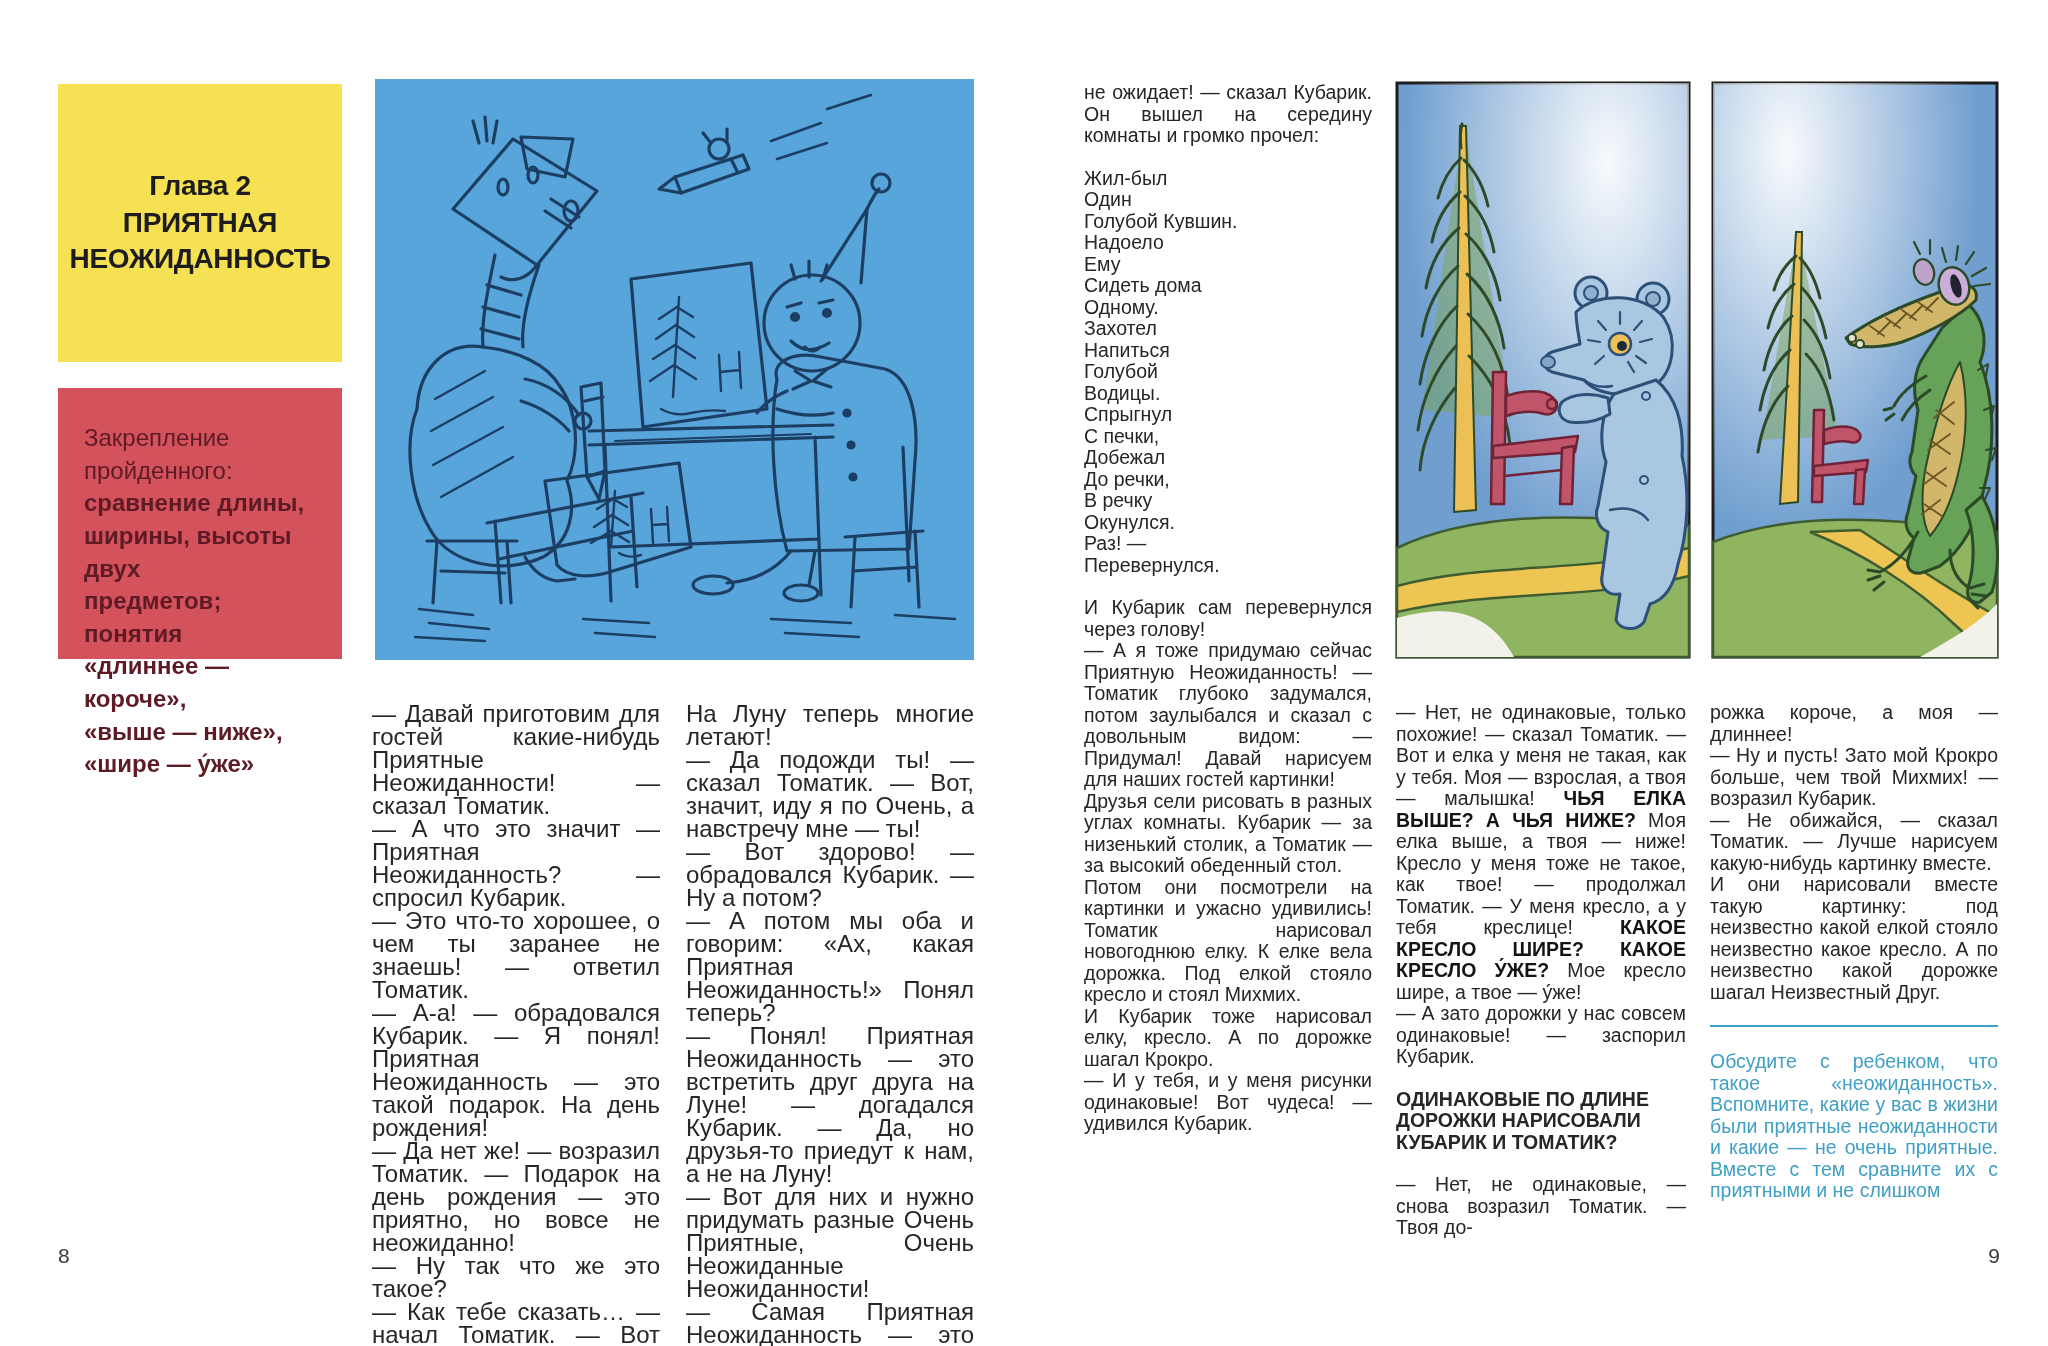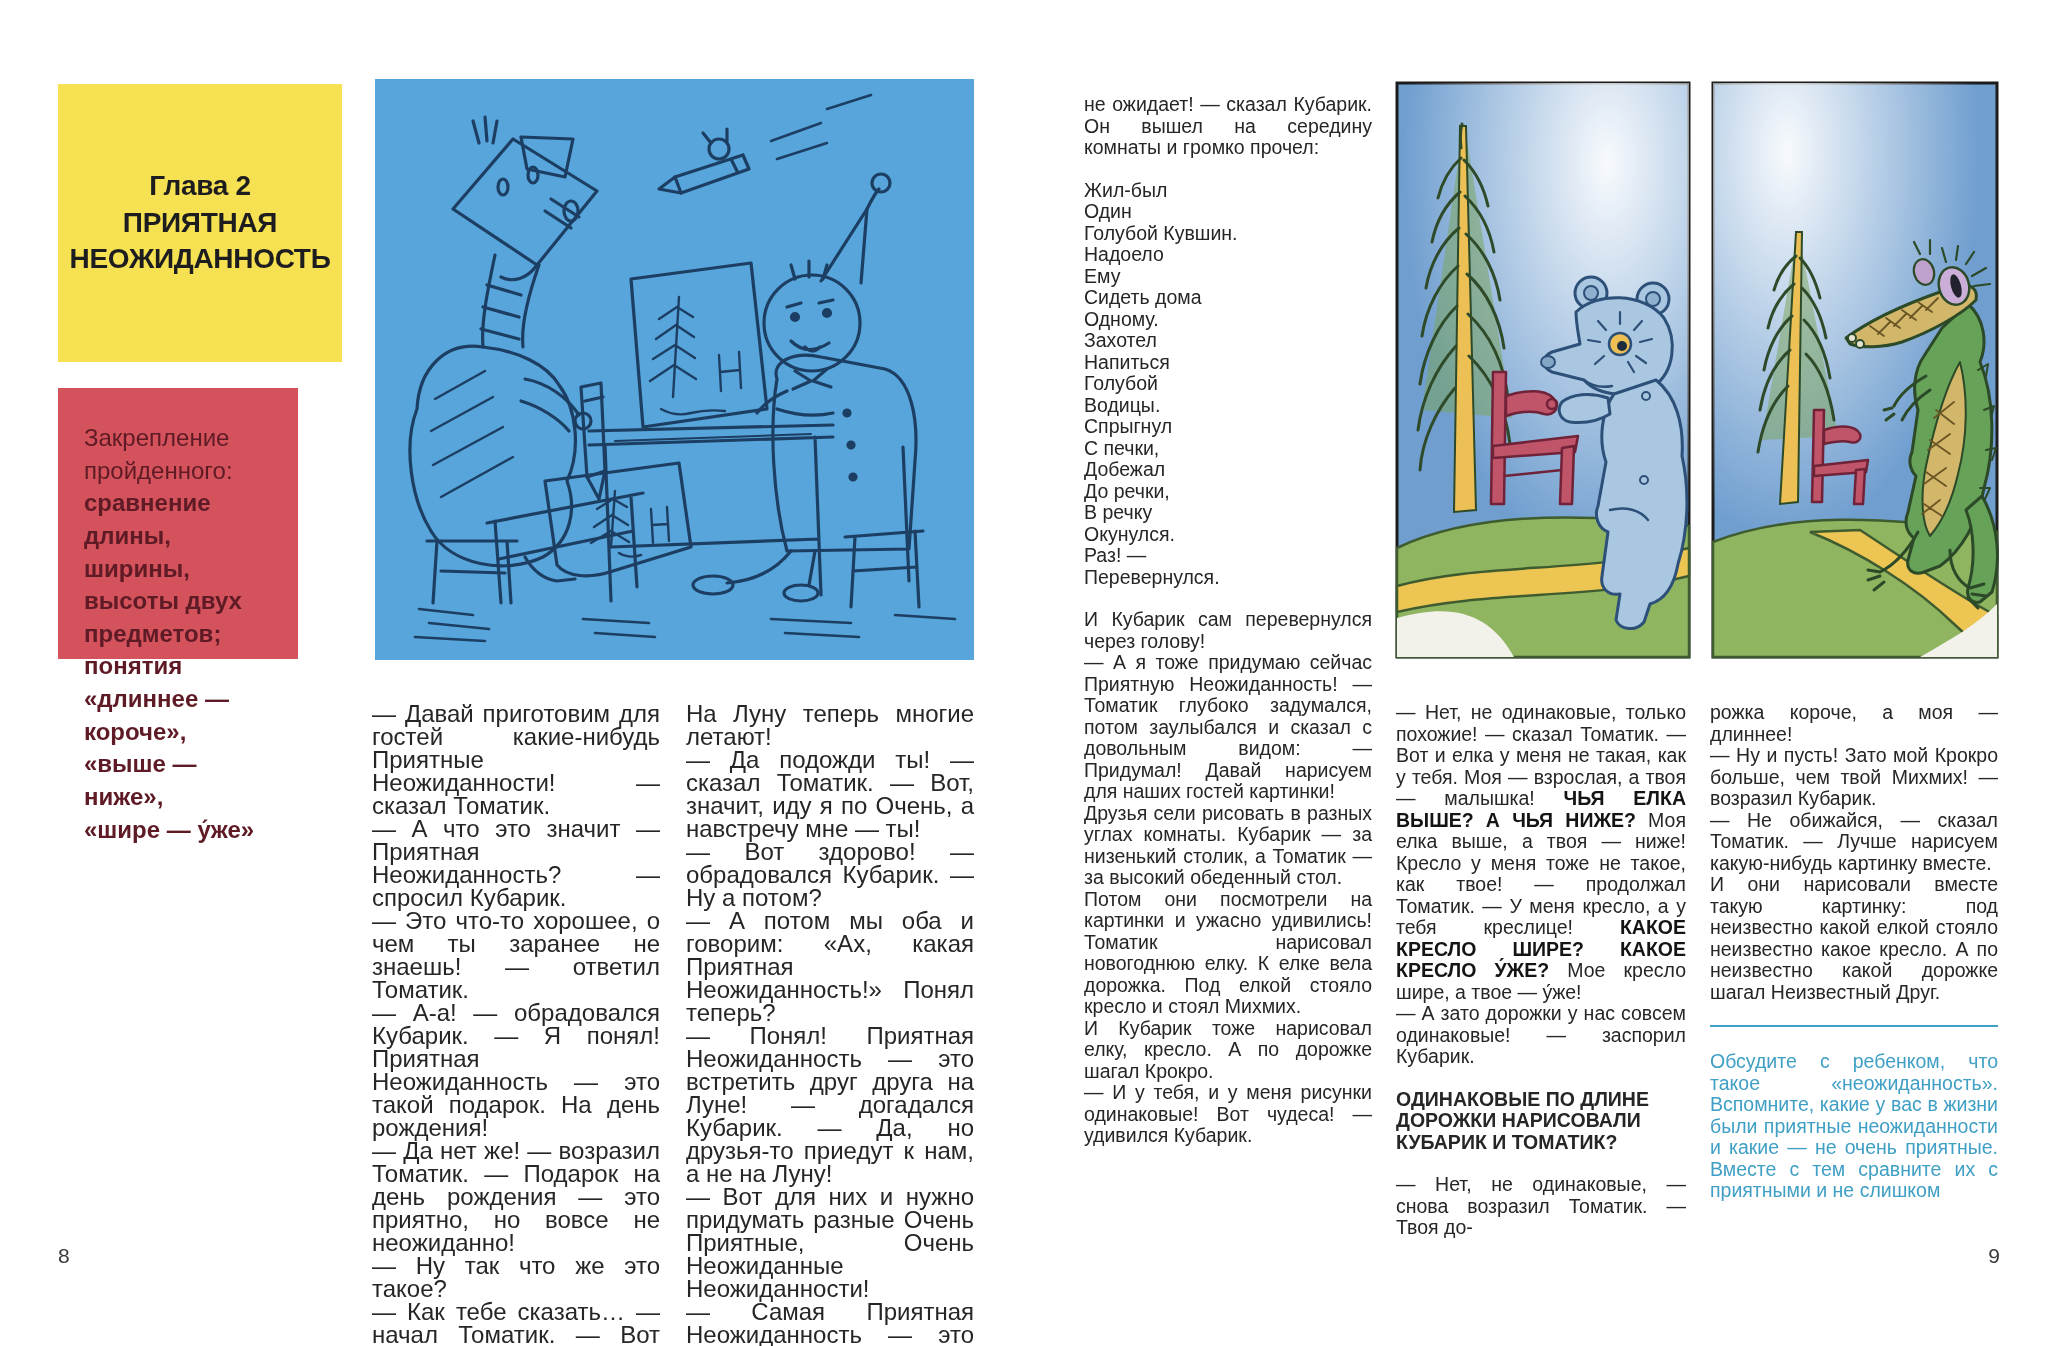--- a/index.html
+++ b/index.html
@@ -22,38 +22,38 @@
     color:var(--body-fg);
   }
   .chapter-box{
     position:absolute;left:58px;top:84px;width:284px;height:278px;
     background:var(--chapter-bg);
     display:flex;align-items:center;justify-content:center;text-align:center;
     font-weight:700;font-size:28px;line-height:1.3;color:#1d1d1f;
     letter-spacing:-0.3px;
   }
   .method-box{
-    position:absolute;left:58px;top:388px;width:240px;height:271px;
+    position:absolute;left:58px;top:388px;width:284px;height:271px;
     background:var(--method-bg);
     padding:34px 26px;color:var(--method-fg);
     font-size:24px;line-height:1.36;
   }
   .method-bold{font-weight:700;}
   .ill{position:absolute;}
   .ill svg{display:block;width:100%;height:100%;}
   #studio-ill{left:375px;top:79px;width:599px;height:581px;}
   #bear-ill{left:1394px;top:80px;width:298px;height:580px;}
   #croc-ill{left:1710px;top:80px;width:290px;height:580px;}
   .col{position:absolute;text-align:justify;}
   .col p{margin:0;}
   .col-left{font-size:24px;line-height:23px;}
   .col-right{font-size:19.5px;line-height:21.5px;}
   #col-l1{left:372px;top:702px;width:288px;}
   #col-l2{left:686px;top:702px;width:288px;}
-  #col-r1{left:1084px;top:94px;width:288px;}
+  #col-r1{left:1084px;top:82px;width:288px;}
   #col-r2{left:1396px;top:702px;width:290px;}
   #col-r3{left:1710px;top:702px;width:288px;}
   .col p.gap-top{margin-top:21px;}
   .col p.poem{text-align:left;}
   .col p.bold-block{font-weight:700;text-align:left;}
   .col b{font-weight:700;color:#141414;}
   .col .rule{height:0;border-top:2px solid var(--note-blue);margin:22px 0 24px;}
   .col p.note{color:var(--note-blue);}
   .pagenum{position:absolute;font-size:21px;color:#3a3a3a;}
   #pagenum-left{left:58px;top:1244px;}

